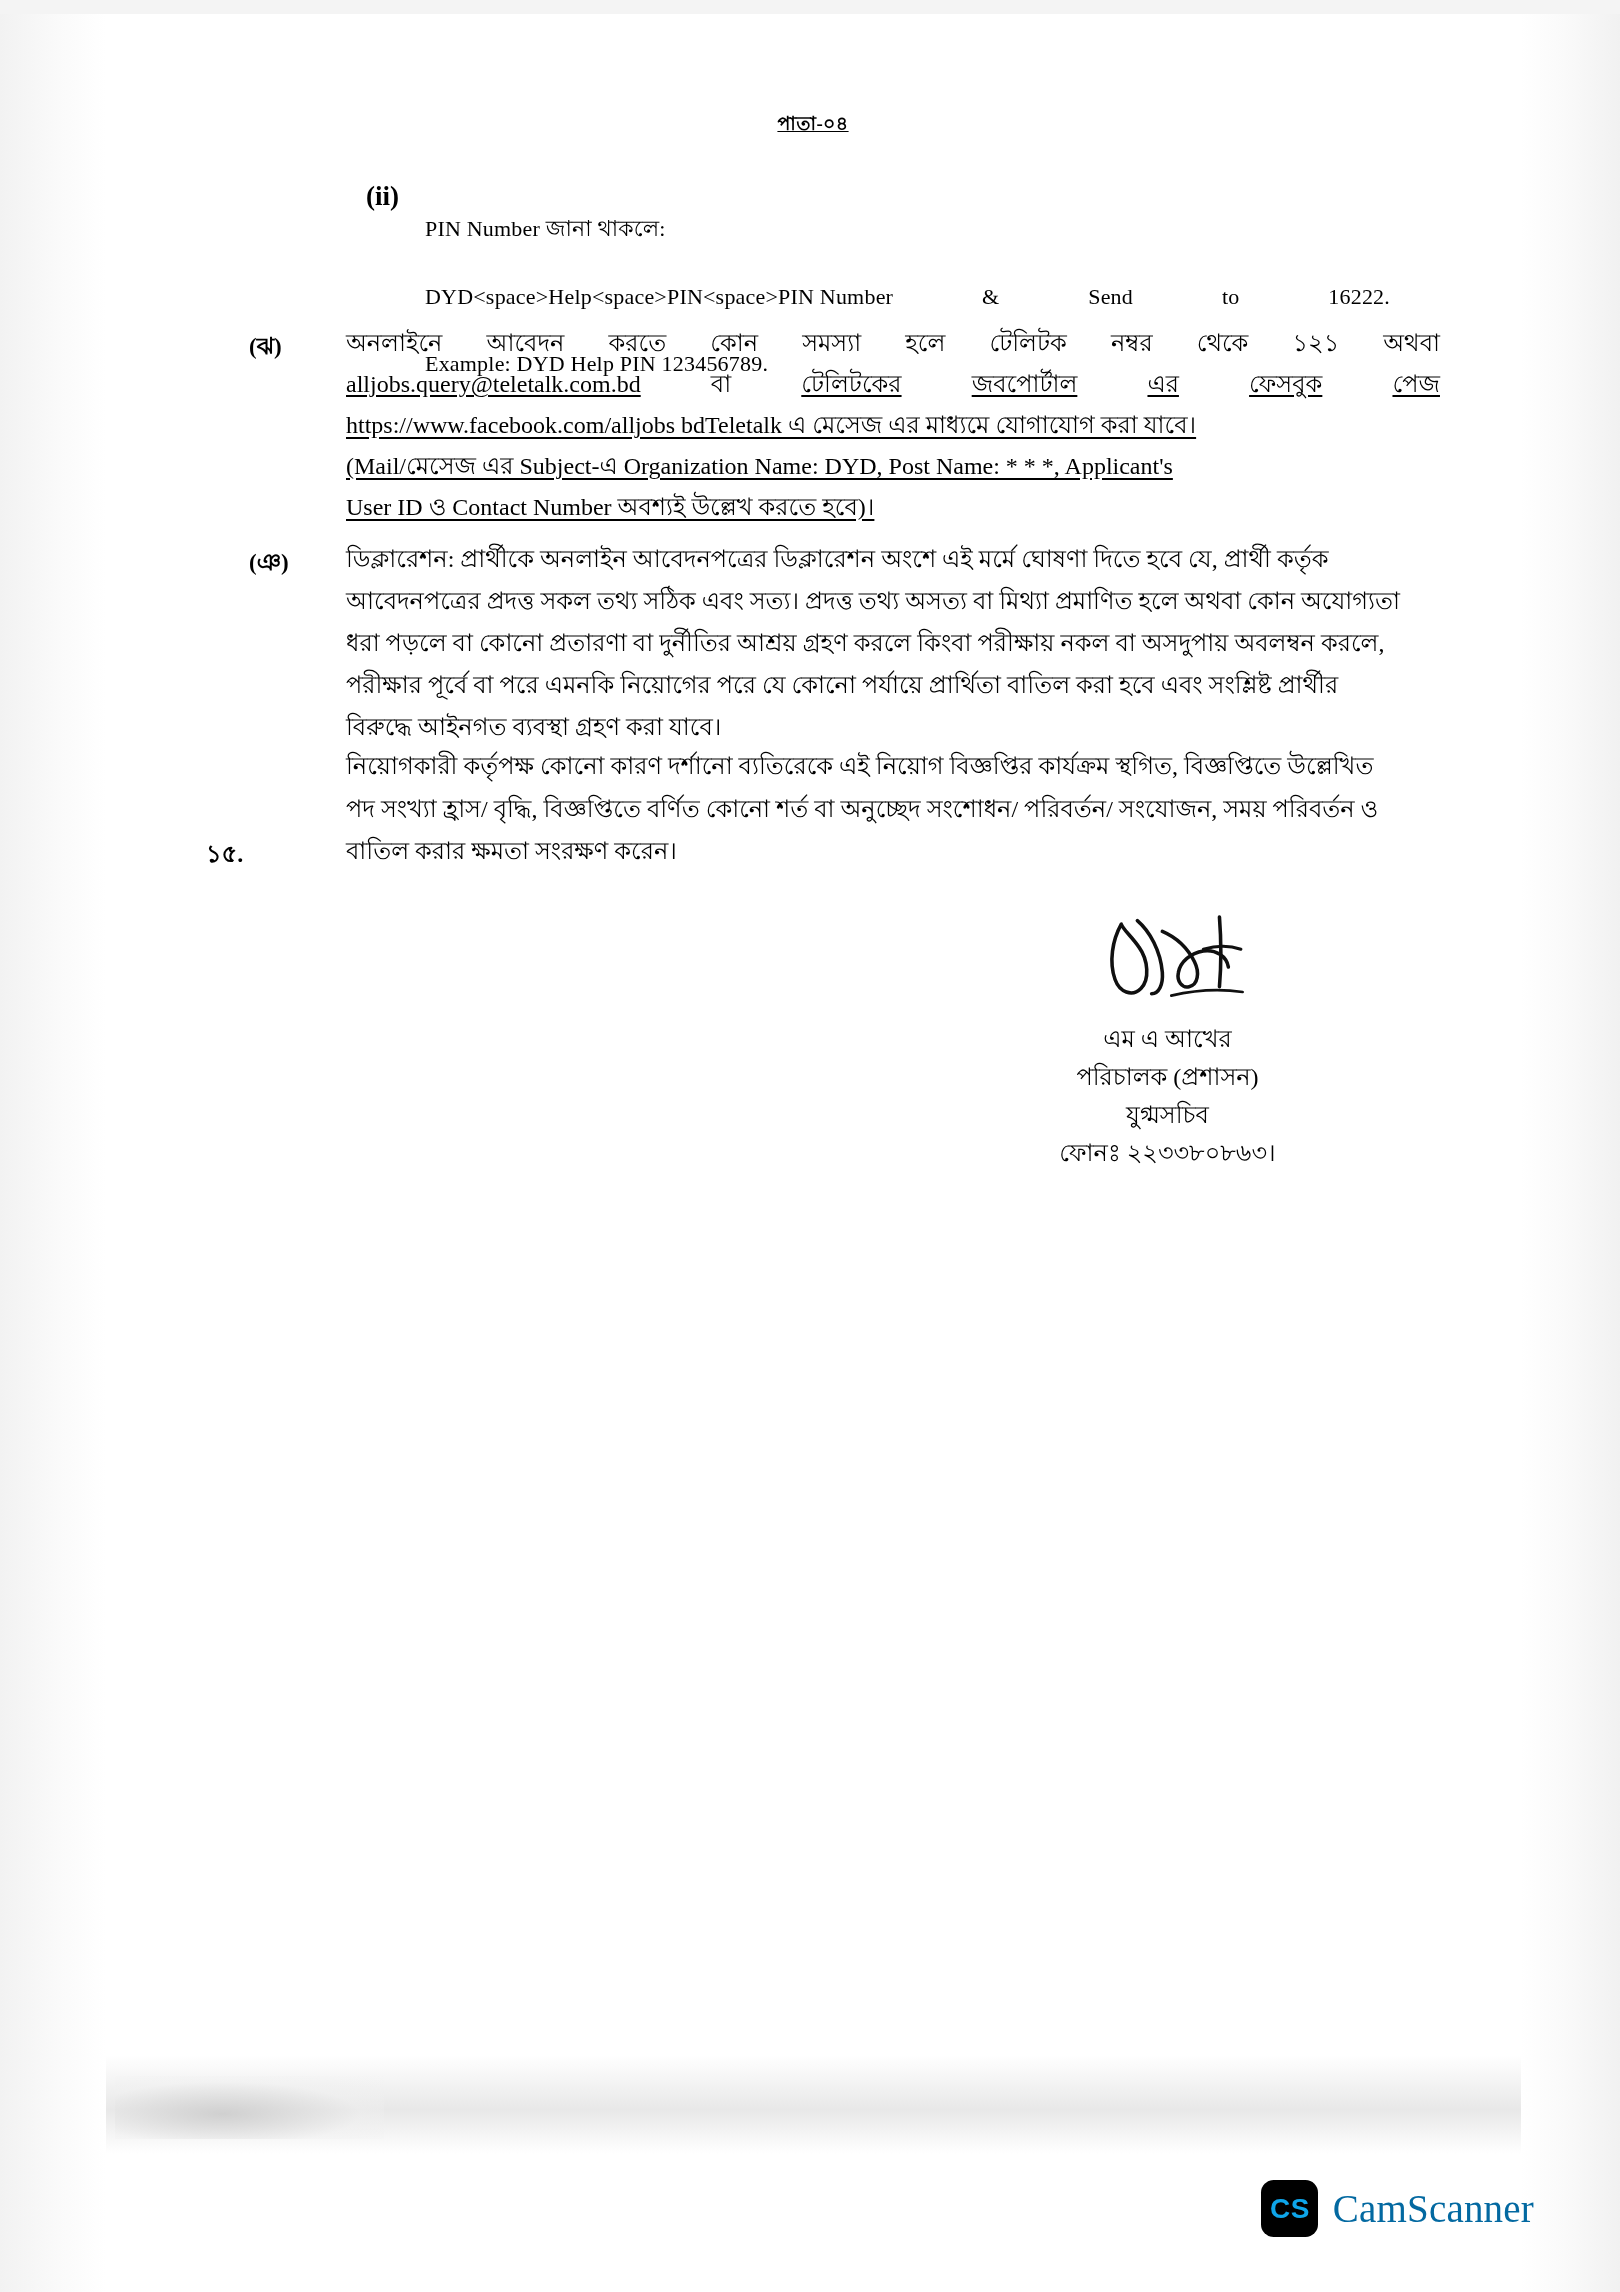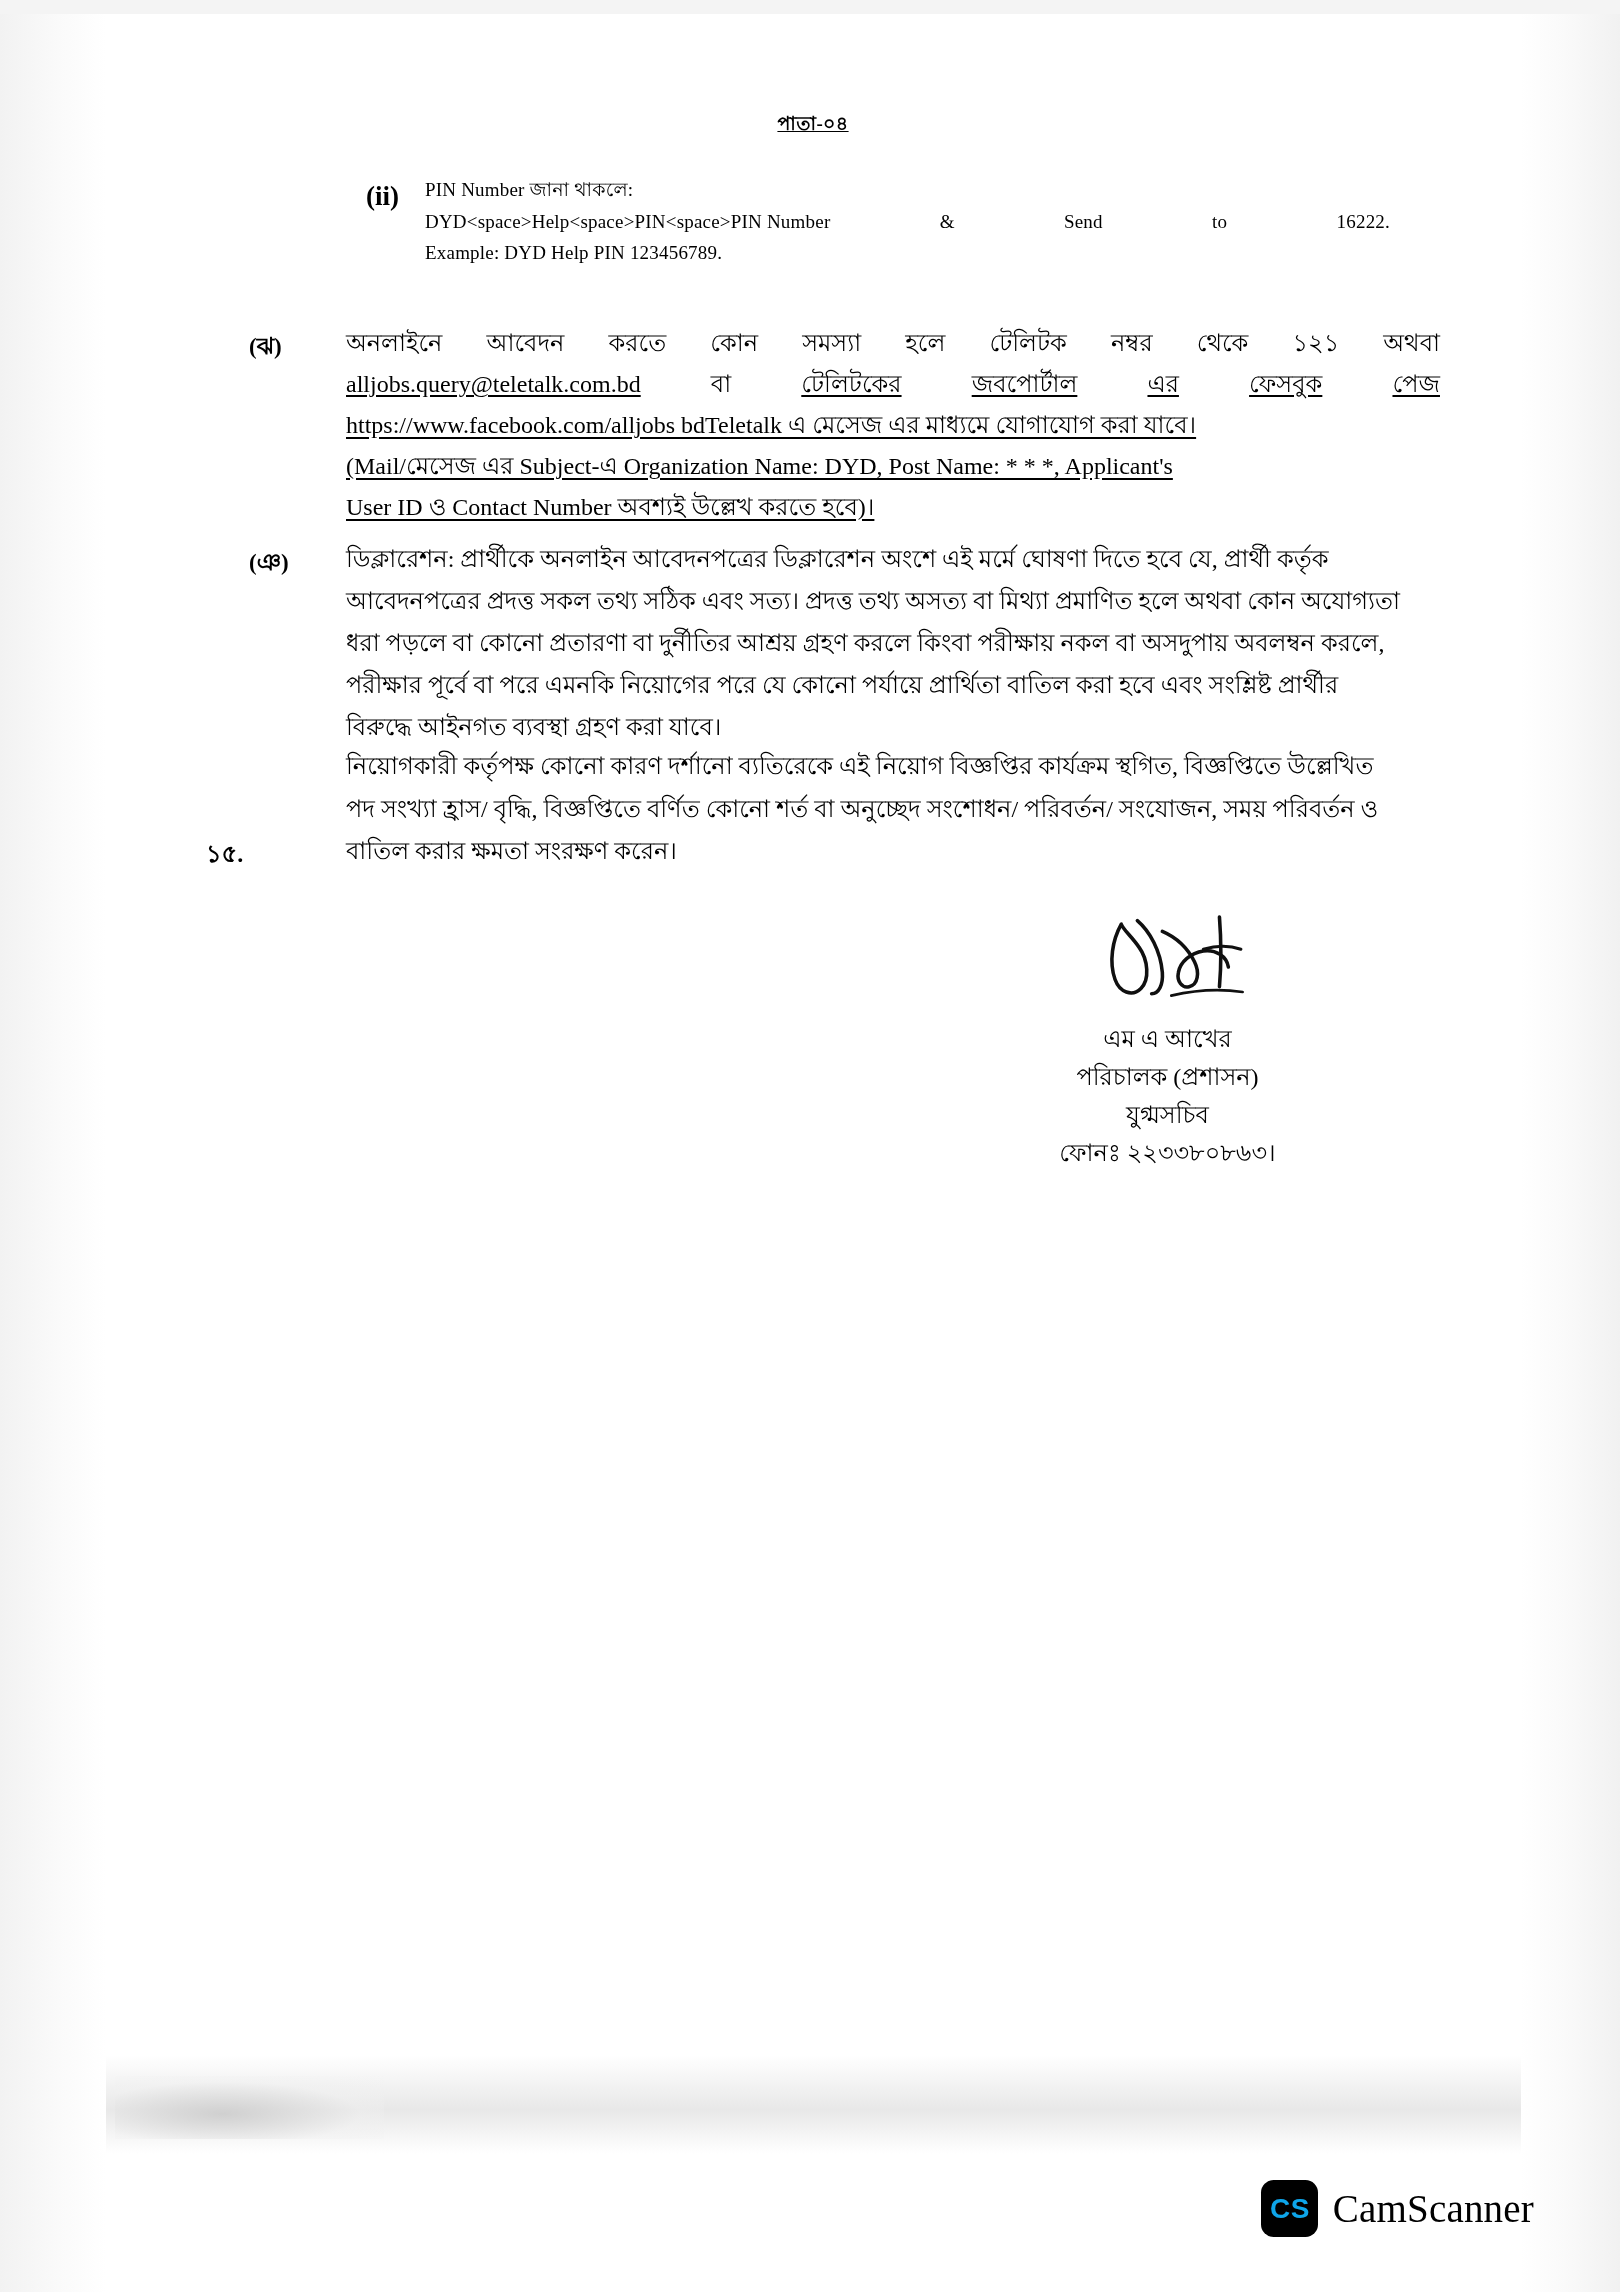--- a/index.html
+++ b/index.html
@@ -98,23 +98,24 @@
   .pin-marker {
     width: 59px;
     flex: 0 0 59px;
     font-weight: 700;
     font-size: 27px;
   }
   .pin-body {
     flex: 1 1 auto;
   }
   .pin-line {
-    font-size: 19px;
+    font-size: 22px;
     letter-spacing: 0.2px;
     white-space: nowrap;
+    margin-top: 36px;
   }
   .pin-line-1 { margin-bottom: 4.5px; }
   .pin-line-2 {
     display: flex;
     justify-content: space-between;
     width: 965px;
     margin-bottom: 4.5px;
   }
   .pin-line-2 .seg-a { white-space: nowrap; }
   .pin-line-2 .seg-amp { white-space: nowrap; }
@@ -228,21 +229,21 @@
     align-items: center;
     justify-content: center;
     font-family: "Liberation Sans", sans-serif;
     font-weight: 700;
     font-size: 28px;
     letter-spacing: 0.4px;
   }
   .cs-text {
     font-family: "Liberation Serif", "DejaVu Serif", serif;
     font-size: 39px;
-    color: #000000;
+    color: #0369a1;
     letter-spacing: 0.2px;
   }
 </style>
 </head>
 <body>
 
 <div class="page">
 
   <div class="scan-edge-left"></div>
   <div class="scan-edge-right"></div>

